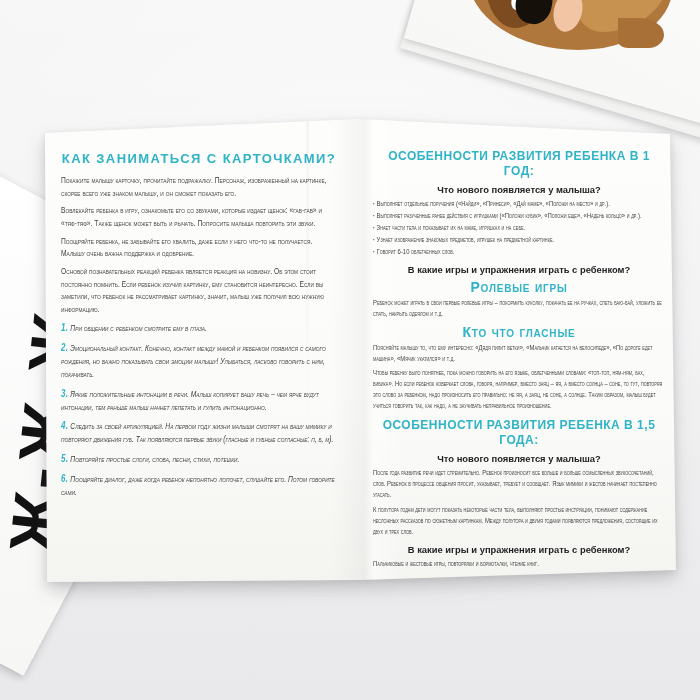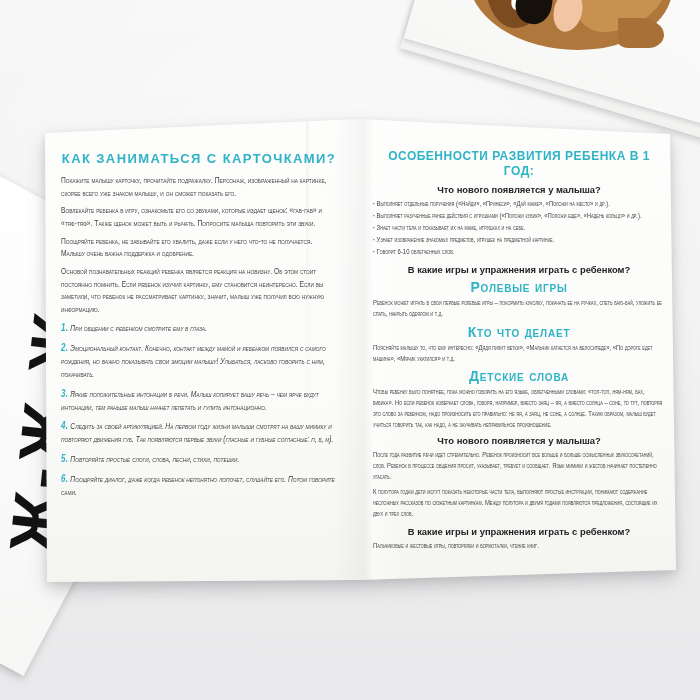--- a/index.html
+++ b/index.html
@@ -160,25 +160,25 @@
           <p class="body-text bullet">Выполняет разученные ранее действия с игрушками («Положи кубик», «Положи еще», «Надень кольцо» и др.).</p>
           <p class="body-text bullet">Знает части тела и показывает их на маме, игрушках и на себе.</p>
           <p class="body-text bullet">Узнает изображение знакомых предметов, игрушек на предметной картинке.</p>
           <p class="body-text bullet">Говорит 6-10 облегченных слов.</p>
         </div>
 
         <div class="sub-dark mt6">В какие игры и упражнения играть с ребенком?</div>
 
         <div class="mini-accent">Ролевые игры</div>
         <p class="body-text">Ребенок может играть в свои первые ролевые игры – покормить куколку, покачать ее на ручках, спеть баю-бай, уложить ее спать, накрыть одеялом и т.д.</p>
-        <div class="mini-accent">Кто что делает</div>
+        <div class="mini-accent">Кто что гласные</div>
         <p class="body-text">Поясняйте малышу то, что ему интересно: «Дядя пилит ветки», «Мальчик катается на велосипеде», «По дороге едет машина», «Мячик укатился» и т.д.</p>
-        <div class="mini-accent">Детские слова</div>
         <p class="body-text">Чтобы ребенку было понятнее, пока можно говорить на его языке, облегченными словами: «топ-топ, ням-ням, бах, бибика». Но если ребенок коверкает слова, говоря, например, вместо заяц – яя, а вместо солнца – соне, то тут, повторяя это слово за ребенком, надо произносить его правильно: не яя, а заяц, не соне, а солнце. Таким образом, малыш будет учиться говорить так, как надо, а не заучивать неправильное произношение.</p>
 
+        <div class="h-accent mt6">ОСОБЕННОСТИ РАЗВИТИЯ РЕБЕНКА В 1,5 ГОДА:</div>
         <div class="sub-dark">Что нового появляется у малыша?</div>
         <p class="body-text">После года развитие речи идет стремительно. Ребенок произносит все больше и больше осмысленных звукосочетаний, слов. Ребенок в процессе общения просит, указывает, требует и сообщает. Язык мимики и жестов начинает постепенно угасать.</p>
         <p class="body-text">К полутора годам дети могут показать некоторые части тела, выполняют простые инструкции, понимают содержание несложных рассказов по сюжетным картинкам. Между полутора и двумя годами появляются предложения, состоящие их двух и трех слов.</p>
         <div class="sub-dark mt6">В какие игры и упражнения играть с ребенком?</div>
         <p class="body-text">Пальчиковые и жестовые игры, повторялки и бормоталки, чтение книг.</p>
       </div>
     </div>
   </div>
 </div>
 

